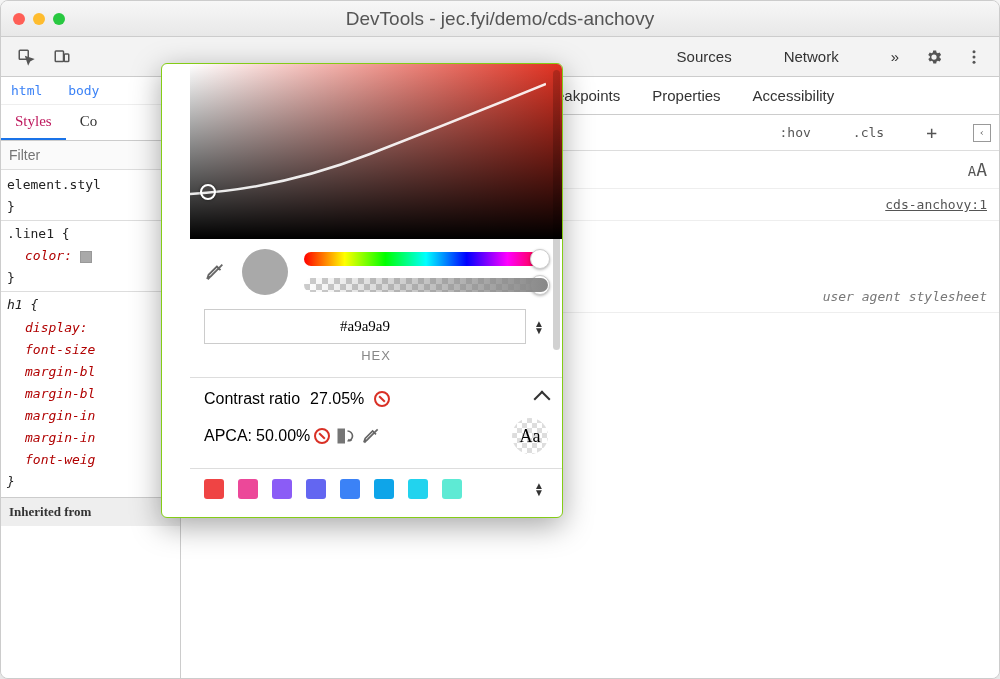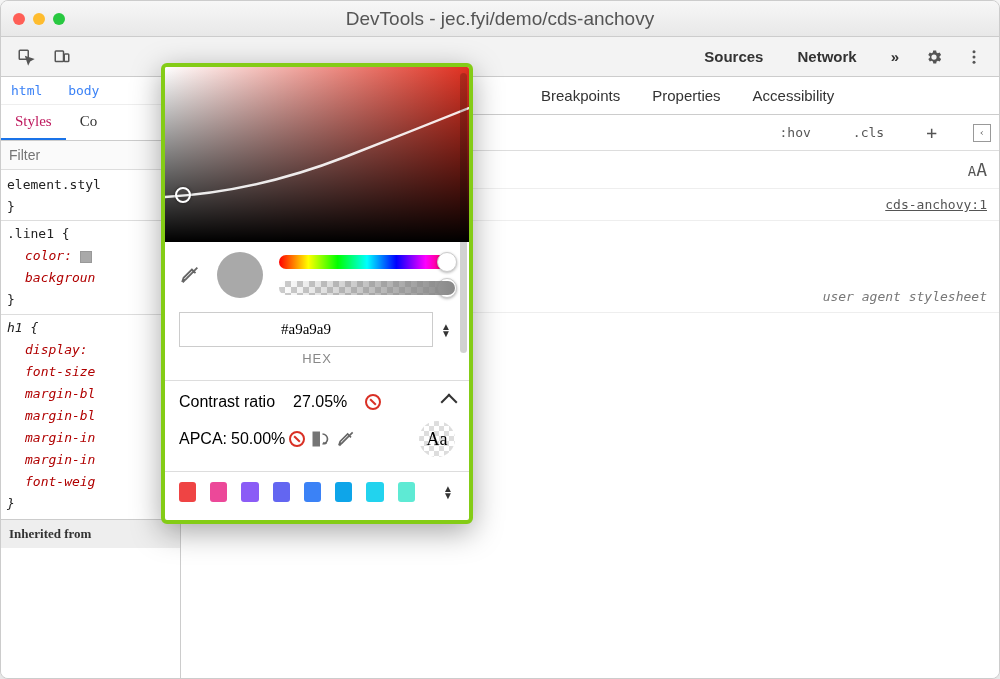--- a/index.html
+++ b/index.html
@@ -5,21 +5,21 @@
 * { box-sizing: border-box; margin: 0; padding: 0; }
 body { font-family: -apple-system, "Helvetica Neue", Arial, sans-serif; font-size: 13px; background: #fff; }
 .window { width: 1000px; height: 679px; margin: 0 auto; border: 1px solid #ccc; border-radius: 8px; box-shadow: 0 10px 40px rgba(0,0,0,0.25); background: #f5f5f5; overflow: hidden; position: relative; }
 .titlebar { height: 36px; background: linear-gradient(#f7f7f7,#e8e8e8); border-bottom: 1px solid #ccc; display: flex; align-items: center; padding: 0 12px; position: relative; }
 .traffic { display: flex; gap: 8px; }
 .tl { width: 12px; height: 12px; border-radius: 50%; }
 .tl.r { background: #ff5f57; } .tl.y { background: #febc2e; } .tl.g { background: #28c840; }
 .title { position: absolute; left: 0; right: 0; text-align: center; font-size: 19px; color: #555; pointer-events: none; }
 .toolbar { height: 40px; background: #f3f3f3; border-bottom: 1px solid #ccc; display: flex; align-items: center; padding: 0 10px; gap: 6px; }
 .tb-btn { width: 30px; height: 30px; display: flex; align-items: center; justify-content: center; border-radius: 3px; }
-.tabs { display: flex; align-items: center; gap: 6px; margin-left: 20px; flex: 1; font-weight: bold; }
+.tabs { display: flex; align-items: center; gap: 24px; margin-left: 20px; flex: 1; }
 .tab { padding: 8px 14px; font-size: 15px; color: #333; cursor: pointer; }
 .right-icons { display: flex; align-items: center; gap: 10px; margin-left: auto; }
 .panel-row { display: flex; height: calc(679px - 36px - 40px); }
 .left { width: 180px; border-right: 1px solid #ccc; background: #fff; overflow: hidden; font-family: Menlo, Consolas, monospace; font-size: 13px; }
 .crumbs { padding: 6px 10px; color: #3b82f6; border-bottom: 1px solid #eee; }
 .crumb { margin-right: 18px; }
 .subtabs { display: flex; border-bottom: 1px solid #ccc; font-family: -apple-system; }
 .subtab { padding: 8px 14px; font-size: 15px; color: #333; border-bottom: 2px solid transparent; }
 .subtab.active { border-bottom-color: #1a73e8; color: #be185d; }
 .filter-row { border-bottom: 1px solid #ddd; }
@@ -36,41 +36,41 @@
 .filters-bar { height: 36px; border-bottom: 1px solid #ddd; display: flex; align-items: center; padding: 0 8px; gap: 6px; font-family: Menlo, monospace; color: #555; justify-content: flex-end; }
 .filters-bar span { padding: 4px 6px; margin-left: 24px; }
 .filters-bar .boxed { border: 1px solid #999; width: 18px; height: 18px; display: flex; align-items: center; justify-content: center; }
 .region { padding: 8px 12px; text-align: right; font-family: Menlo, monospace; color: #555; border-bottom: 1px solid #eee; }
 .region .link { text-decoration: underline; }
 .region .em { font-style: italic; color: #777; }
 .region .aa { font-size: 14px; }
 .region .aa .big { font-size: 18px; }
 
 
-.picker { position: absolute; left: 160px; top: 62px; width: 312px; background: #fff; border: 4px solid #84cc16; border-radius: 6px; box-shadow: 0 8px 30px rgba(0,0,0,0.35); z-index: 10; overflow: hidden; }
+.picker { position: absolute; left: 160px; top: 62px; width: 402px; background: #fff; border: 1px solid #84cc16; border-radius: 6px; box-shadow: 0 8px 30px rgba(0,0,0,0.35); z-index: 10; overflow: hidden; padding-left: 28px; }
 .sat { height: 175px; position: relative; background: linear-gradient(to top, #000, rgba(0,0,0,0)), linear-gradient(to right, #fff, #e03020); }
 .sat-cursor { position: absolute; left: 10px; top: 120px; width: 16px; height: 16px; border: 2px solid #fff; border-radius: 50%; box-shadow: 0 0 3px rgba(0,0,0,0.5); }
 .contrast-line { position: absolute; left: 0; right: 0; top: 0; height: 175px; pointer-events: none; }
 .picker-body { padding: 10px 14px; }
 .row1 { display: flex; align-items: center; gap: 16px; }
 .eyedrop { width: 22px; height: 22px; }
 .big-swatch { width: 46px; height: 46px; border-radius: 50%; background: #a9a9a9; }
 .sliders { flex: 1; display: flex; flex-direction: column; gap: 12px; }
 .slider { height: 14px; border-radius: 8px; position: relative; }
 .hue { background: linear-gradient(to right, #f00,#ff0,#0f0,#0ff,#00f,#f0f,#f00); }
 .alpha { background: repeating-conic-gradient(#ccc 0 25%, #fff 0 50%) 0 0/12px 12px; }
 .alpha::after { content:""; position:absolute; inset:0; background: linear-gradient(to right, transparent, #888); border-radius:8px; }
 .thumb { position: absolute; right: -2px; top: -3px; width: 20px; height: 20px; background: #fff; border: 1px solid #ccc; border-radius: 50%; box-shadow: 0 1px 3px rgba(0,0,0,0.3); }
 .hex-row { display: flex; align-items: center; margin-top: 14px; gap: 8px; }
 .hex-input { flex: 1; text-align: center; border: 1px solid #ccc; padding: 8px; font-size: 15px; font-family: -apple-system; }
 .spinner { width: 14px; display: flex; flex-direction: column; font-size: 10px; line-height: 7px; color: #333; cursor: pointer; }
 .format-label { text-align: center; color: #888; font-size: 13px; margin-top: 4px; letter-spacing: 1px; }
 .section-sep { border-top: 1px solid #ddd; margin: 14px -14px 0; }
 .contrast-row { display: flex; align-items: center; justify-content: space-between; padding: 12px 0 4px; font-size: 16px; }
-.contrast-row .lbl { display: flex; align-items: center; gap: 18px; }
+.contrast-row .lbl { display: flex; align-items: center; gap: 10px; }
 .forbid { width: 16px; height: 16px; border: 2px solid #d93025; border-radius: 50%; position: relative; display: inline-block; }
 .forbid::after { content:""; position:absolute; left:2px; right:2px; top:50%; height:2px; background:#d93025; transform: rotate(45deg); transform-origin:center; margin-top:-1px; }
 .chev { width: 12px; height: 12px; border-right: 2px solid #333; border-bottom: 2px solid #333; transform: rotate(-135deg); }
 .apca-row { display: flex; align-items: center; gap: 4px; padding: 6px 0 10px; font-size: 16px; }
 .apca-row .mini { width: 22px; height: 22px; display:flex; align-items:center; justify-content:center; }
 .aa-chip { width: 36px; height: 36px; border-radius: 50%; background: repeating-conic-gradient(#ddd 0 25%, #fff 0 50%) 0 0/10px 10px; display:flex; align-items:center; justify-content:center; font-family: Georgia, serif; font-size: 18px; margin-left: auto; }
 .palette-row { display: flex; gap: 14px; align-items: center; padding: 10px 0 8px; border-top: 1px solid #ddd; margin: 4px -14px 0; padding-left: 14px; padding-right: 14px; }
 .pal { width: 20px; height: 20px; border-radius: 3px; }
 .scrollbar { position: absolute; right: 2px; top: 6px; width: 7px; height: 280px; background: rgba(0,0,0,0.18); border-radius: 4px; }
 svg { display: block; }
@@ -137,21 +137,20 @@
       </div>
       <div class="filter-row">
         <input class="filter-input" placeholder="Filter" style="">
       </div>
       <div class="css-body">
         <div class="sel">element.styl</div>
         <div class="sel">}</div>
         <div class="rule-sep"></div>
         <div class="sel">.line1 {</div>
         <div class="prop"><span>color:</span> <span class="swatch-sm"></span></div>
-        <div class="prop">backgroun</div>
         <div class="sel">}</div>
         <div class="rule-sep"></div>
         <div class="sel" style="font-style:italic">h1 {</div>
         <div class="prop">display:</div>
         <div class="prop">font-size</div>
         <div class="prop">margin-bl</div>
         <div class="prop">margin-bl</div>
         <div class="prop">margin-in</div>
         <div class="prop">margin-in</div>
         <div class="prop">font-weig</div>

